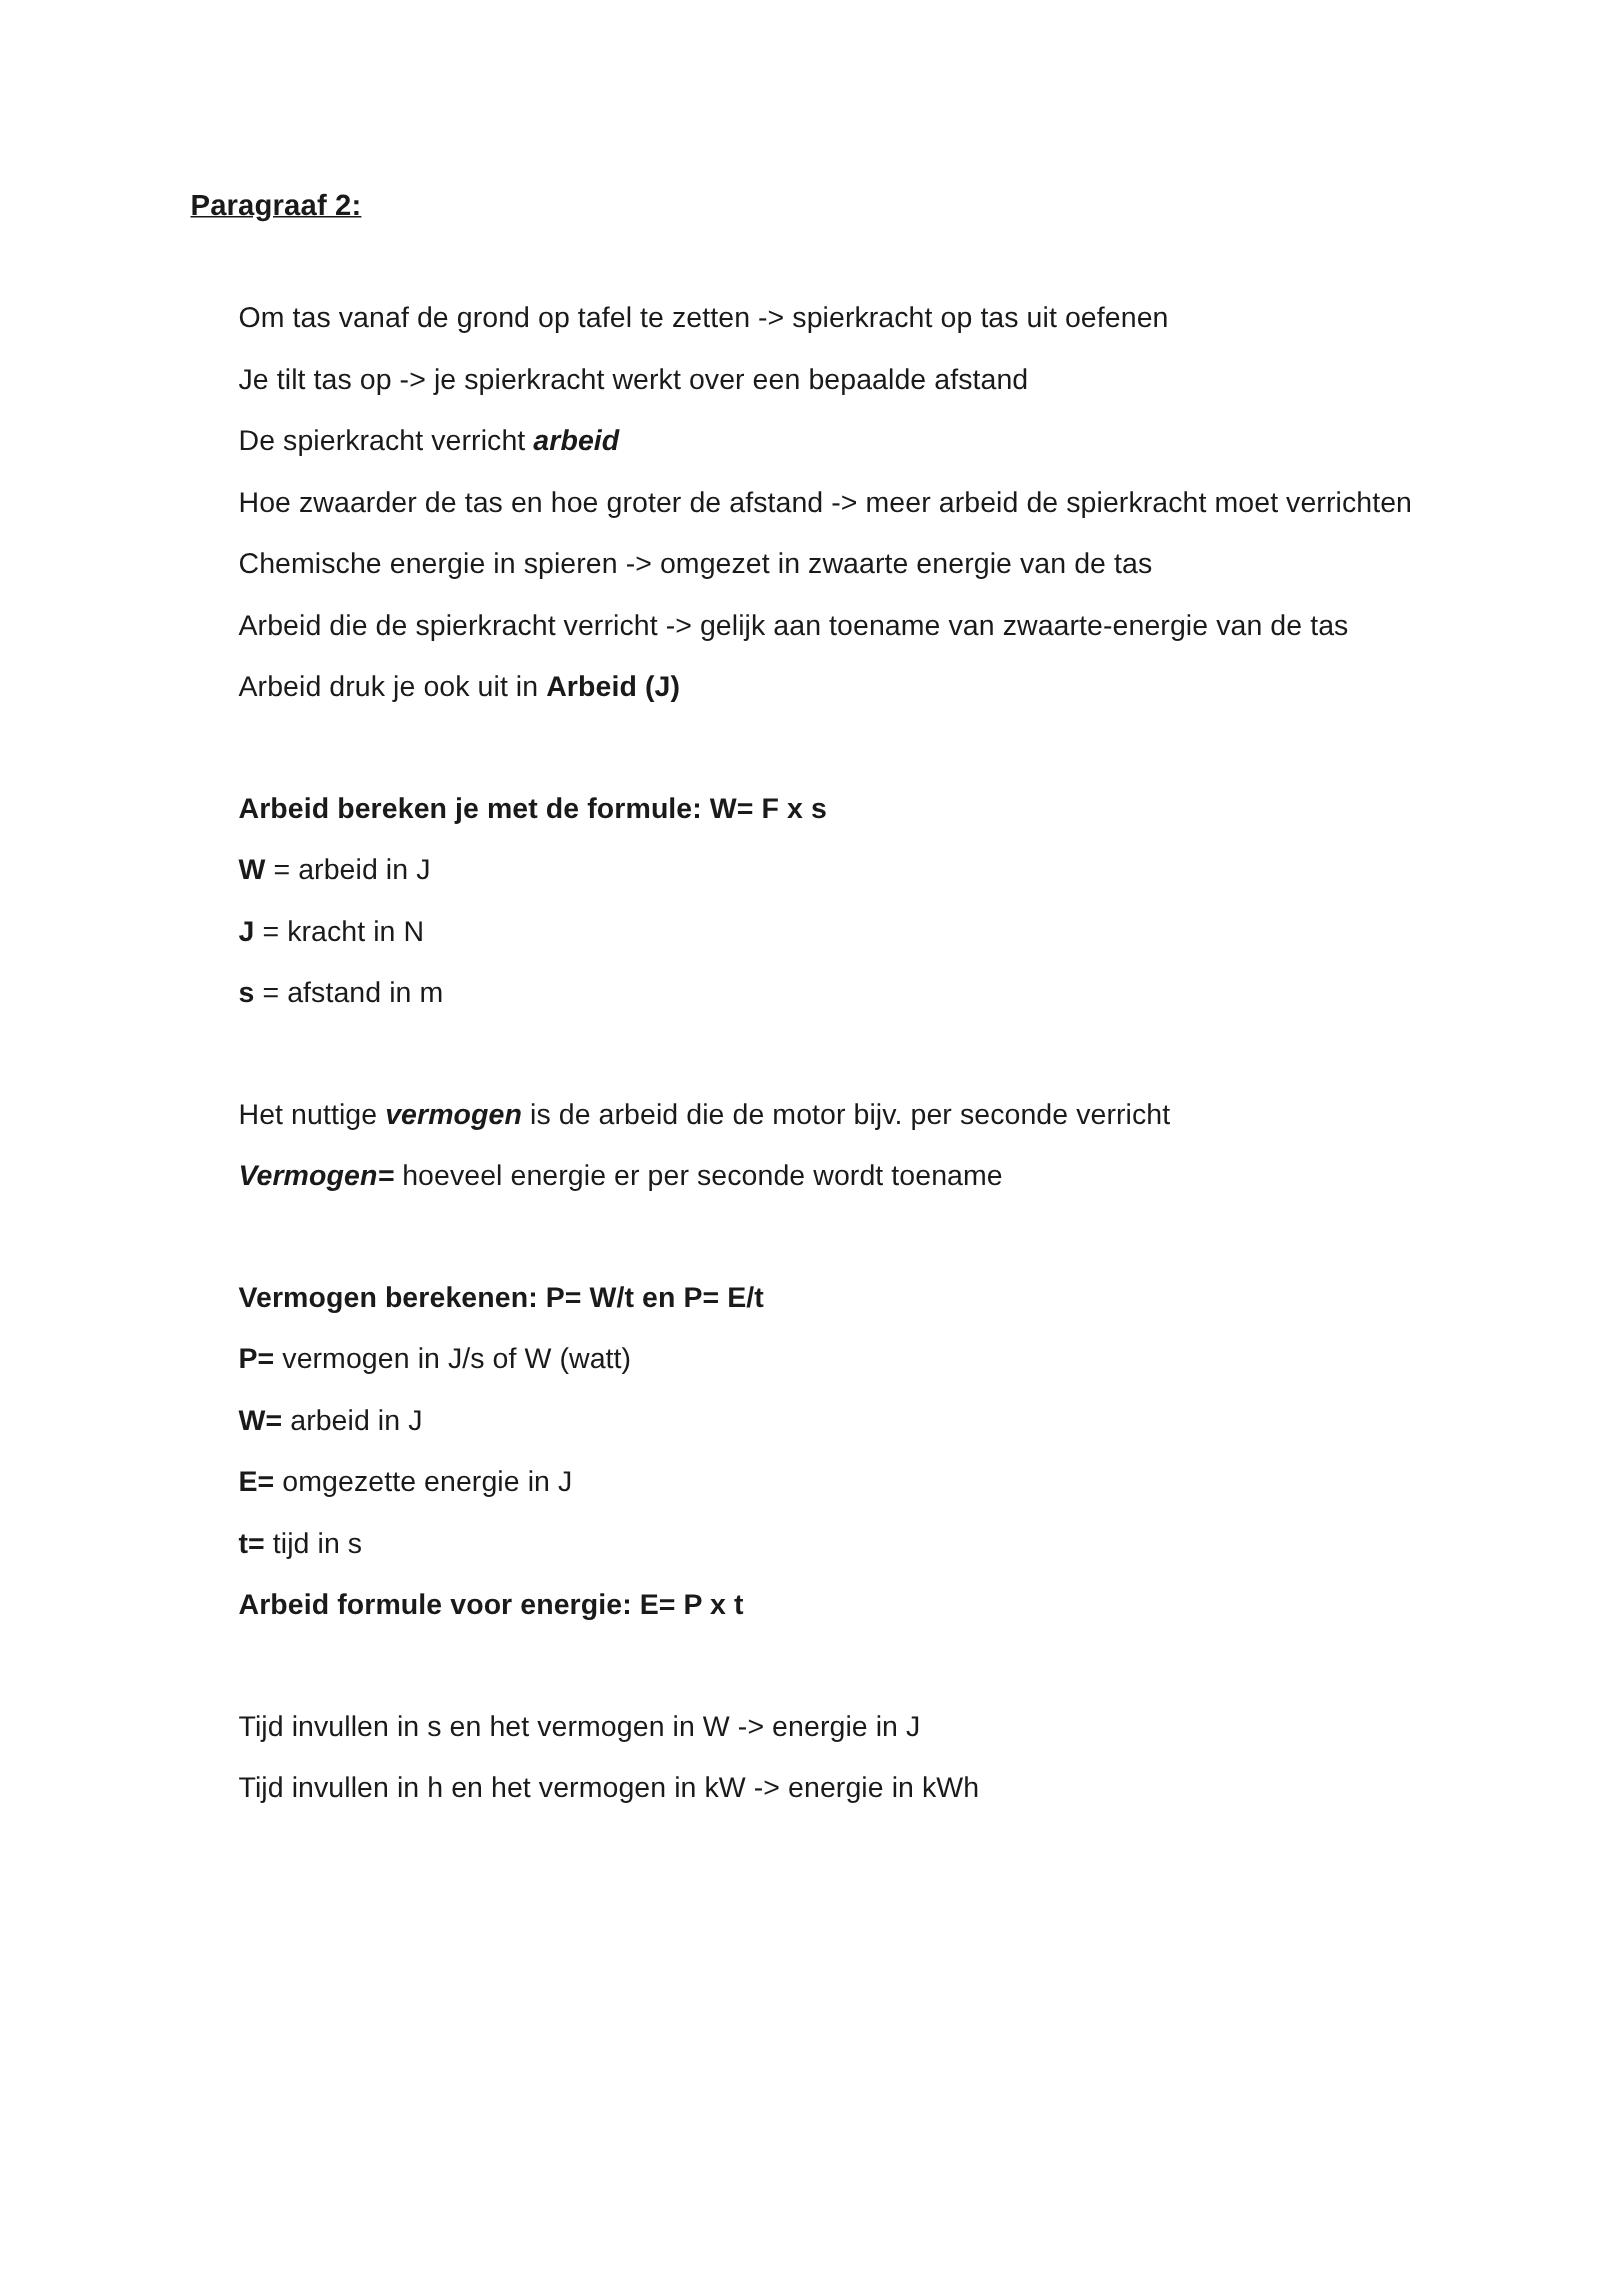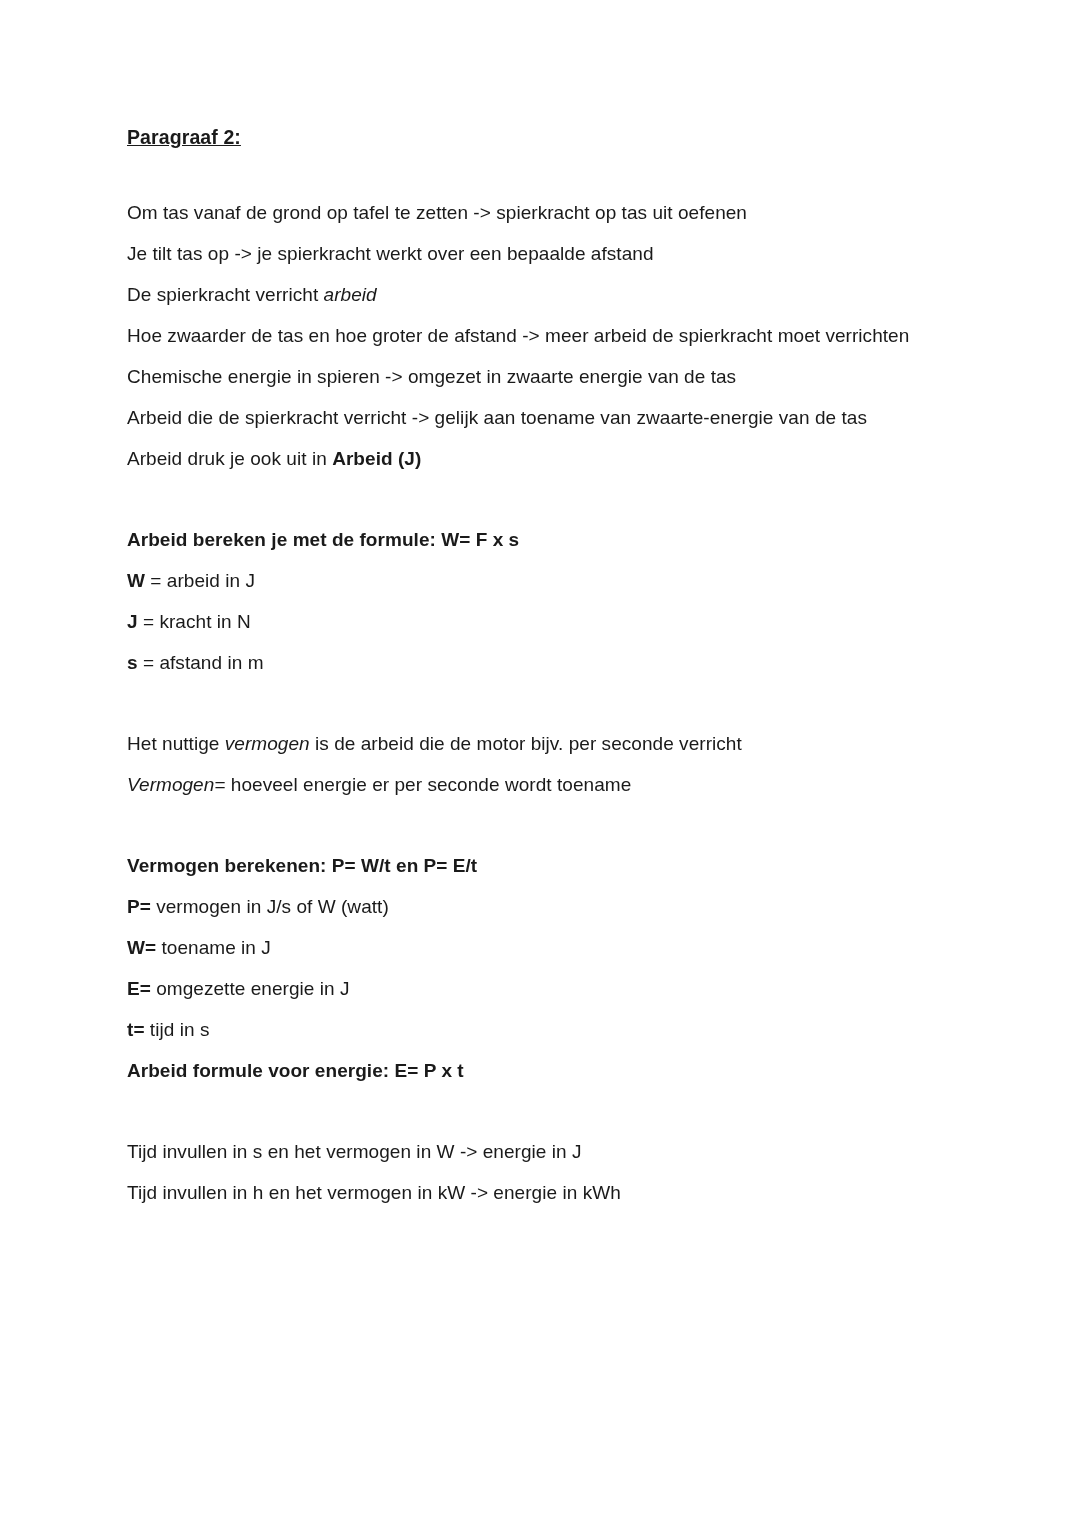--- a/index.html
+++ b/index.html
@@ -41,26 +41,27 @@
   .block {
     margin: 0;
   }
   .gap-lg { height: 44px; }
   .gap-md { height: 40px; }
   .line {
     font-size: 19px;
     line-height: 41px;
     white-space: pre-wrap;
     letter-spacing: 0.05px;
+    margin-left: 32px;
   }
   b, .b {
     font-weight: bold;
   }
   .bi {
-    font-weight: normal;
+    font-weight: bold;
     font-style: italic;
   }
 </style>
 </head>
 <body>
 
 <div class="page">
   <div class="content">
 
     <h1 class="doc-heading">Paragraaf 2:</h1>
@@ -86,21 +87,21 @@
         </div>
         <div class="gap-md"></div>
         <div class="block">
           <div class="line"><span>Het nuttige </span><span class="bi">vermogen</span><span> is de arbeid die de motor bijv. per seconde verricht</span></div>
           <div class="line"><span class="bi">Vermogen=</span><span> hoeveel energie er per seconde wordt toename</span></div>
         </div>
         <div class="gap-md"></div>
         <div class="block">
           <div class="line"><span class="b">Vermogen berekenen: P= W/t en P= E/t</span></div>
           <div class="line"><span class="b">P=</span><span> vermogen in J/s of W (watt)</span></div>
-          <div class="line"><span class="b">W=</span><span> toename in J</span></div>
+          <div class="line"><span class="b">W=</span><span> arbeid in J</span></div>
           <div class="line"><span class="b">E=</span><span> omgezette energie in J</span></div>
           <div class="line"><span class="b">t=</span><span> tijd in s</span></div>
           <div class="line"><span class="b">Arbeid formule voor energie: E= P x t</span></div>
         </div>
         <div class="gap-md"></div>
         <div class="block">
           <div class="line"><span>Tijd invullen in s en het vermogen in W -&gt; energie in J</span></div>
           <div class="line"><span>Tijd invullen in h en het vermogen in kW -&gt; energie in kWh</span></div>
         </div>
       </div>

